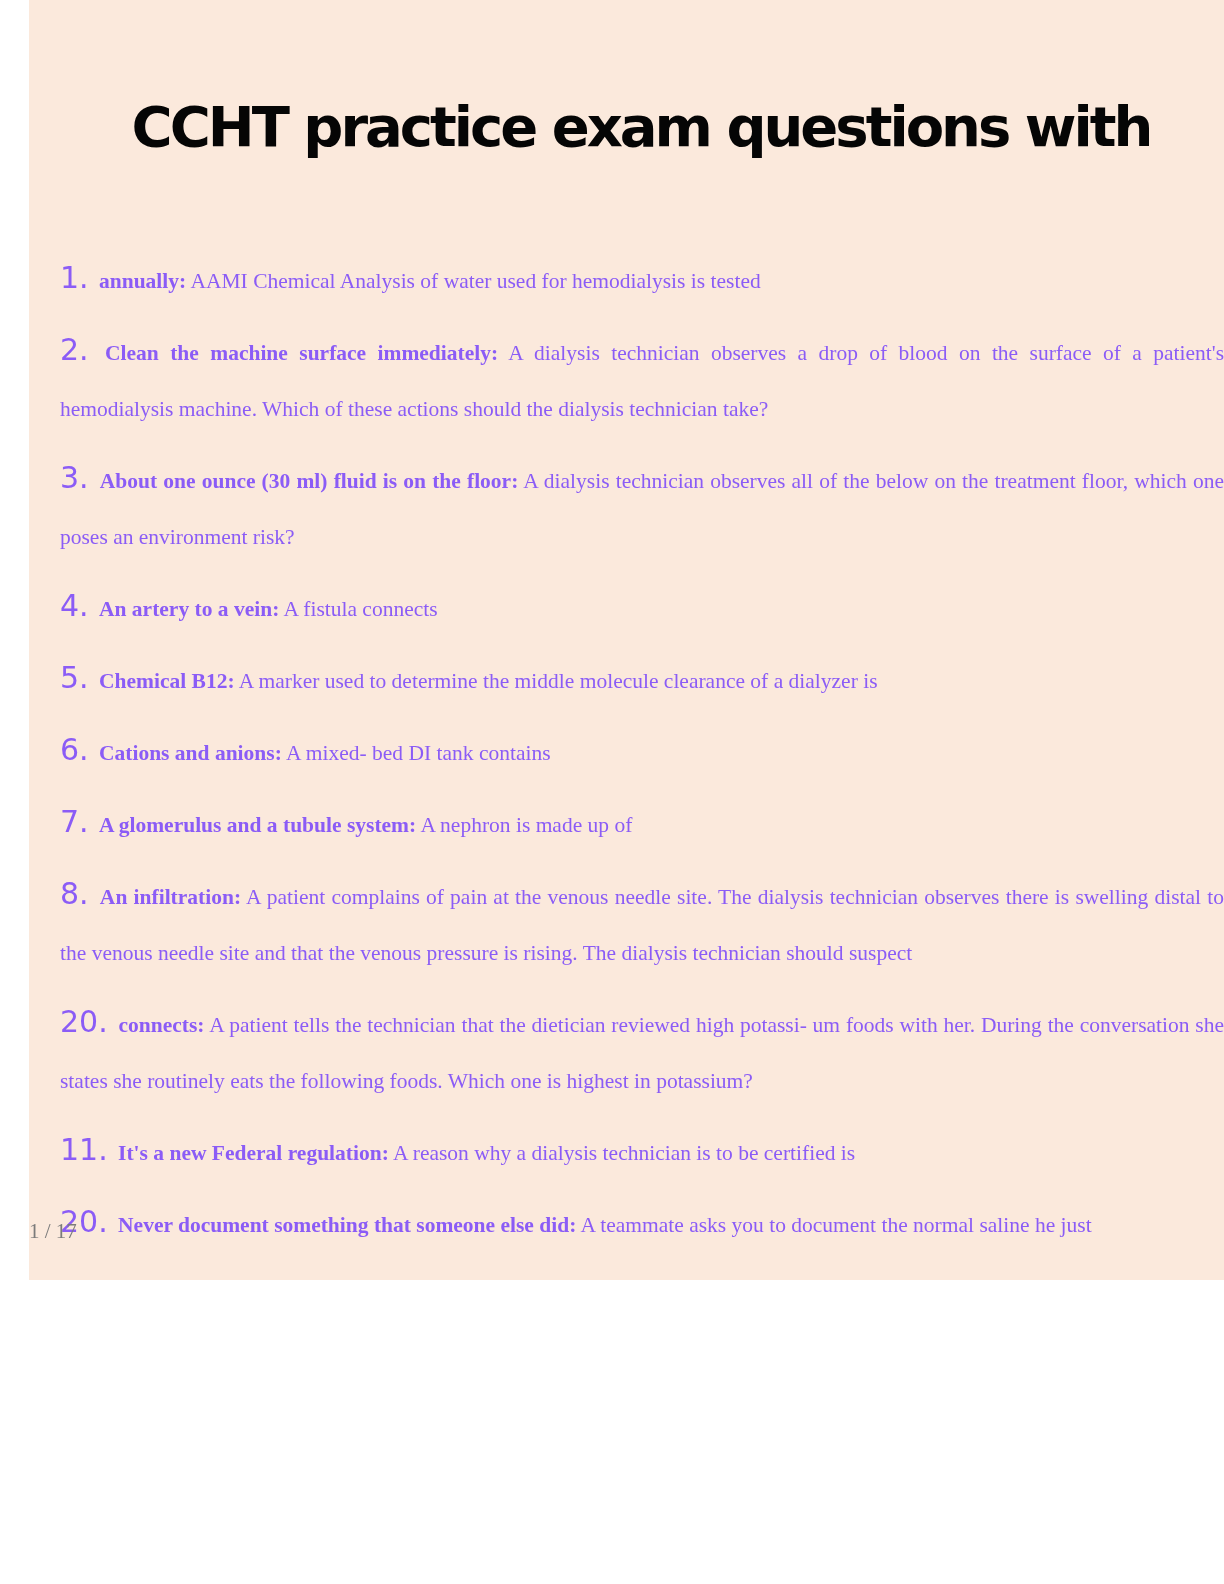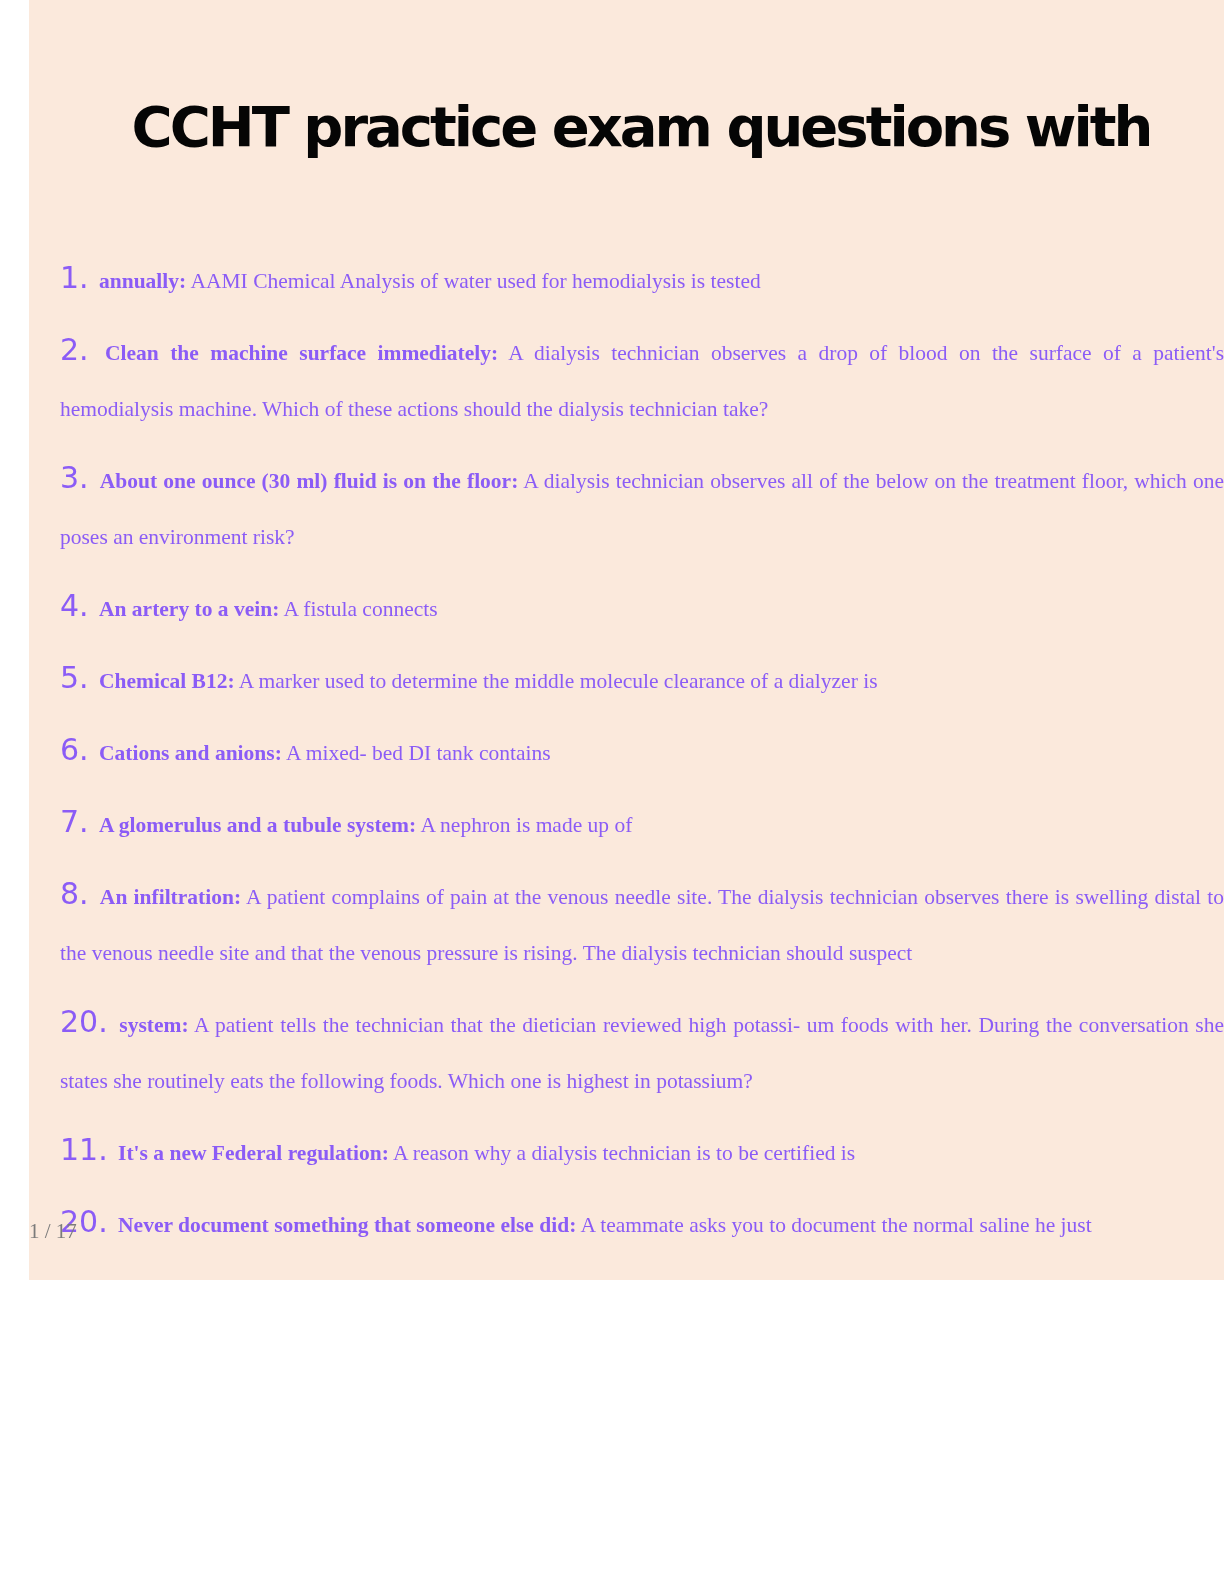--- a/index.html
+++ b/index.html
@@ -109,21 +109,21 @@
 
     <div class="item">
       <span class="num">8.</span>
       <span class="ans">An infiltration:</span>
       <span class="q">A patient complains of pain at the venous needle site. The dialysis technician observes there is swelling distal to the venous needle site and that the venous pressure is rising. The dialysis technician should suspect</span>
     </div>
 
 
     <div class="item">
       <span class="num">20.</span>
-      <span class="ans">system:</span>
+      <span class="ans">connects:</span>
       <span class="q">A patient tells the technician that the dietician reviewed high potassi- um foods with her. During the conversation she states she routinely eats the following foods. Which one is highest in potassium?</span>
     </div>
 
     <div class="item">
       <span class="num">11.</span>
       <span class="ans">It's a new Federal regulation:</span>
       <span class="q">A reason why a dialysis technician is to be certified is</span>
     </div>
 
 

